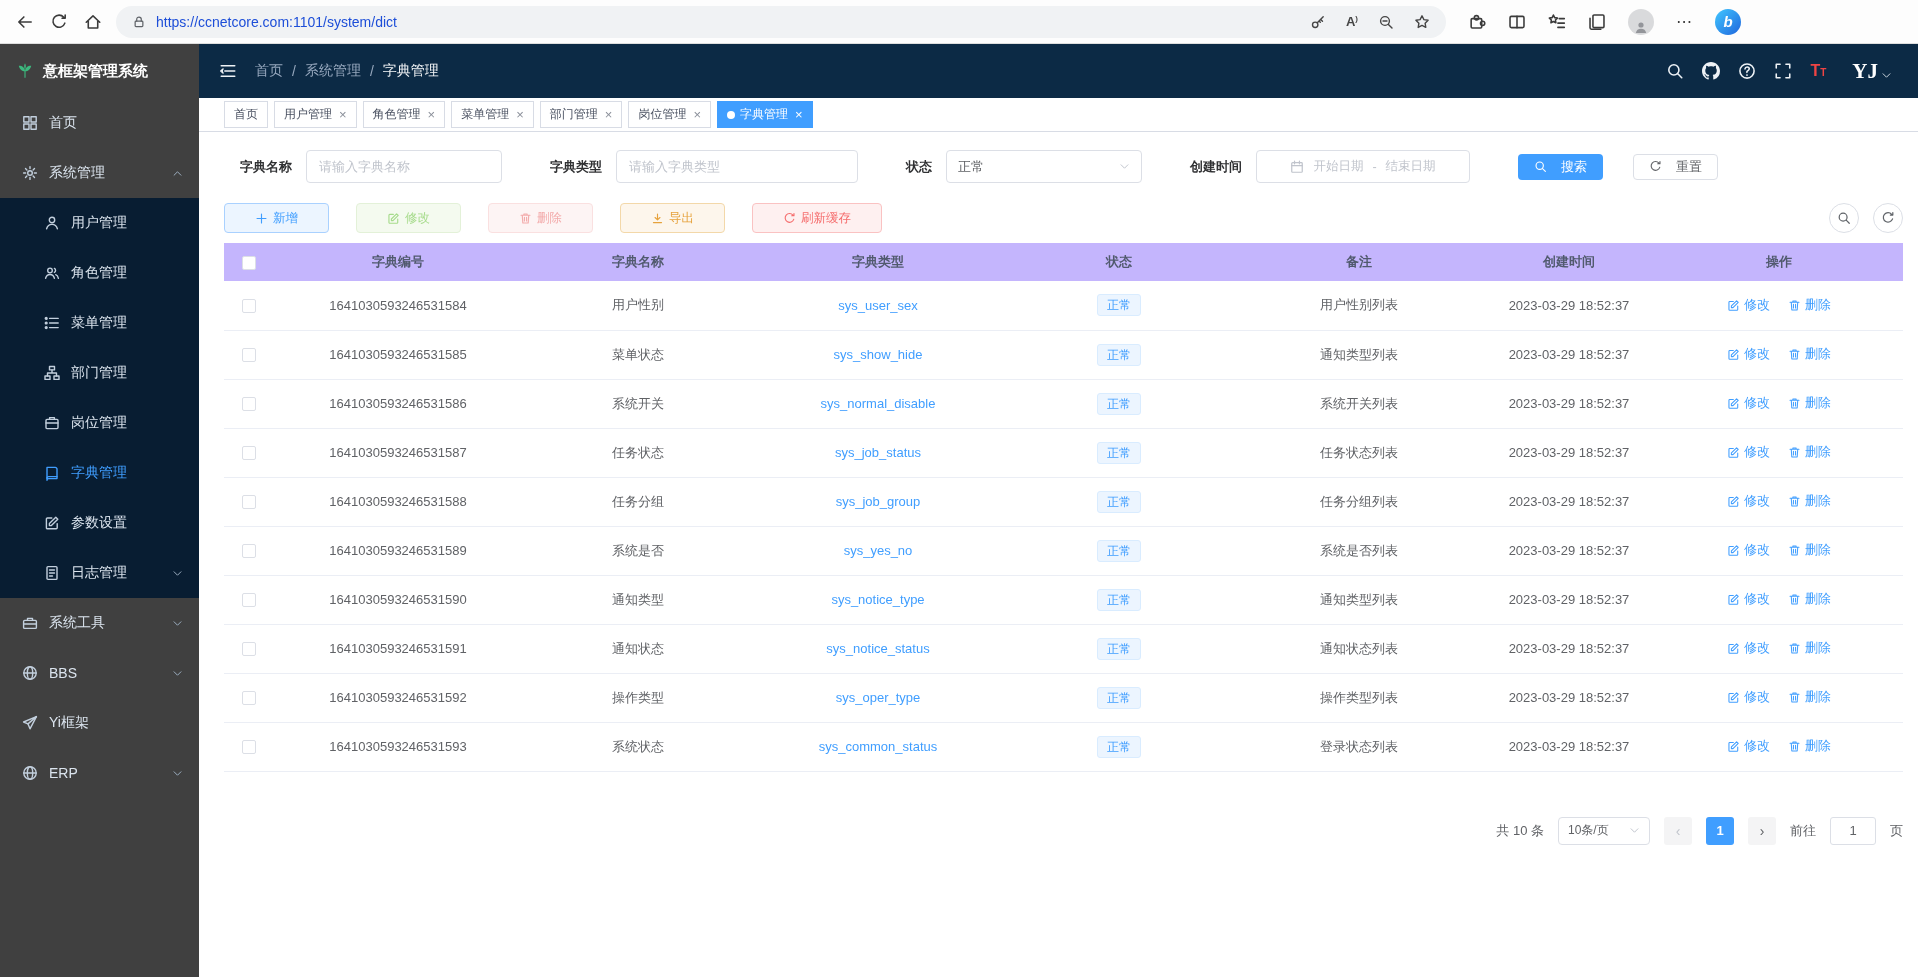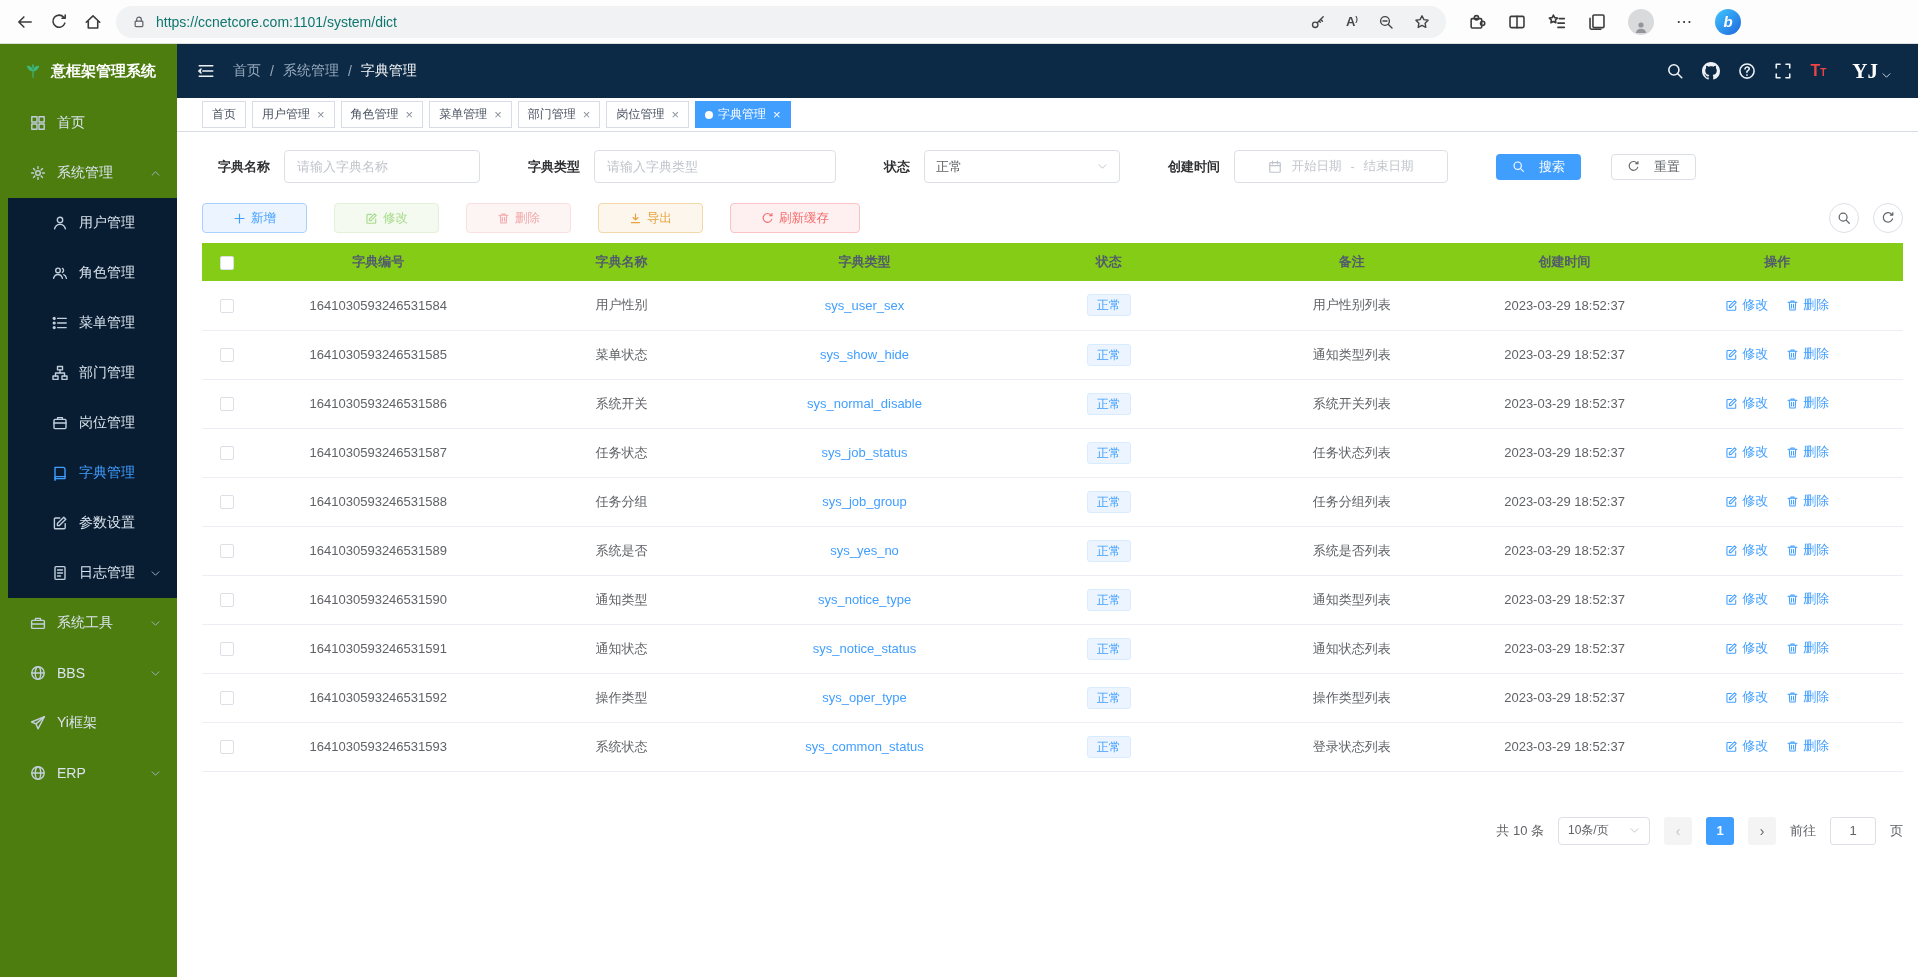--- a/index.html
+++ b/index.html
@@ -12,34 +12,34 @@
   svg.ic18 { width:18px; height:18px; }
   svg.ic14 { width:14px; height:14px; }
   svg.ic12 { width:13px; height:13px; }
   svg.ic10 { width:11px; height:11px; }
   svg.fill { fill:currentColor; stroke:none; }
 
   
   .chrome { height:44px; background:#fdfdfd; border-bottom:1px solid #dedede; display:flex; align-items:center; padding:0 14px 0 8px; flex-shrink:0; }
   .nav-ic { width:34px; height:34px; border-radius:6px; display:flex; align-items:center; justify-content:center; color:#3b3b3b; cursor:pointer; flex-shrink:0; }
   .url-pill { height:32px; flex:1; max-width:1330px; background:#f0f2f4; border-radius:16px; display:flex; align-items:center; padding:0 16px; margin:0 8px 0 6px; color:#5f6368; }
-  .url-text { font-size:14px; color:#0f766e; margin-left:10px; white-space:nowrap; }
+  .url-text { font-size:14px; color:#1d4ed8; margin-left:10px; white-space:nowrap; }
   .pill-right { margin-left:auto; display:flex; gap:20px; align-items:center; color:#454545; }
   .read-aloud { font-size:13px; font-weight:bold; color:#454545; }
   .read-aloud sup { font-size:8px; }
   .chrome-right { display:flex; align-items:center; gap:22px; color:#3b3b3b; margin-left:14px; }
   .dots { font-size:16px; color:#3b3b3b; letter-spacing:1px; }
   .bing { width:26px; height:26px; border-radius:50%; background:linear-gradient(135deg,#41c7ff 0%,#1f66dd 100%); color:#fff; font-weight:bold; font-style:italic; font-size:15px; display:flex; align-items:center; justify-content:center; }
   .avatar-circle { width:26px; height:26px; border-radius:50%; background:#d9dadc; display:flex; align-items:flex-end; justify-content:center; overflow:hidden; color:#93959a; }
 
   
   .app { flex:1; display:flex; min-height:0; }
 
   
-  .sidebar { width:177px; background:#4d7c0f; flex-shrink:0; color:#dbe4ee; display:flex; flex-direction:column;padding-left:8px; }
+  .sidebar { width:199px; background:#404040; flex-shrink:0; color:#dbe4ee; display:flex; flex-direction:column; }
   .logo-row { height:54px; display:flex; align-items:center; gap:9px; padding-left:16px; flex-shrink:0; }
   .logo-text { color:#fff; font-weight:bold; font-size:15px; white-space:nowrap; }
   .menu-item { height:50px; display:flex; align-items:center; gap:11px; padding:0 16px 0 22px; font-size:14px; cursor:pointer; white-space:nowrap; }
   .menu-item .mic { color:#c2cfdd; flex-shrink:0; }
   .menu-item .chev { margin-left:auto; color:#9fb2c4; }
   .submenu { background:#081d32; }
   .submenu .menu-item { padding-left:44px; }
   .menu-item.active { color:#409eff; }
   .menu-item.active .mic { color:#409eff; }
 
@@ -91,21 +91,21 @@
   .tbtn-edit { background:#f4faef; border-color:#e3f1d8; color:#a6db8b; }
   .tbtn-del { background:#fdf4f4; border-color:#fae0e0; color:#f3abab; }
   .tbtn-export { background:#fdf6ec; border-color:#f3d8a9; color:#e6a23c; }
   .tbtn-cache { background:#fef0f0; border-color:#fac2c2; color:#f56c6c; margin-right:0; }
   .circle-btns { margin-left:auto; display:flex; gap:14px; }
   .cbtn { width:30px; height:30px; border-radius:50%; border:1px solid #dcdfe6; background:#fff; display:flex; align-items:center; justify-content:center; color:#5f6368; cursor:pointer; }
 
   
   .table-wrap { padding:10px 15px 0 25px; }
   table { width:100%; border-collapse:collapse; table-layout:fixed; }
-  thead th { background:#84cc16; height:38px; font-size:13px; color:#515a6e; font-weight:bold; text-align:center; }
+  thead th { background:#c4b5fd; height:38px; font-size:13px; color:#515a6e; font-weight:bold; text-align:center; }
   tbody td { height:49px; border-bottom:1px solid #ebeef5; font-size:13px; color:#606266; text-align:center; overflow:hidden; white-space:nowrap; }
   .cbx { display:inline-block; width:14px; height:14px; border:1px solid #dcdfe6; border-radius:2px; background:#fff; vertical-align:middle; cursor:pointer; }
   .type-link { color:#409eff; cursor:pointer; text-decoration:none; }
   .tag-chip { display:inline-block; background:#ecf5ff; border:1px solid #d9ecff; color:#409eff; font-size:12px; padding:0 9px; height:22px; line-height:20px; border-radius:3px; }
   .op-link { color:#409eff; display:inline-flex; align-items:center; gap:4px; margin:0 9px; cursor:pointer; font-size:13px; }
   .op-link svg { stroke-width:1.3; }
 
   
   .pager { display:flex; align-items:center; justify-content:flex-end; padding:45px 15px 0 0; font-size:13px; color:#606266; gap:14px; }
   .page-size { width:92px; height:28px; border:1px solid #dcdfe6; border-radius:4px; display:flex; align-items:center; padding:0 9px; font-size:12px; color:#606266; cursor:pointer; }

